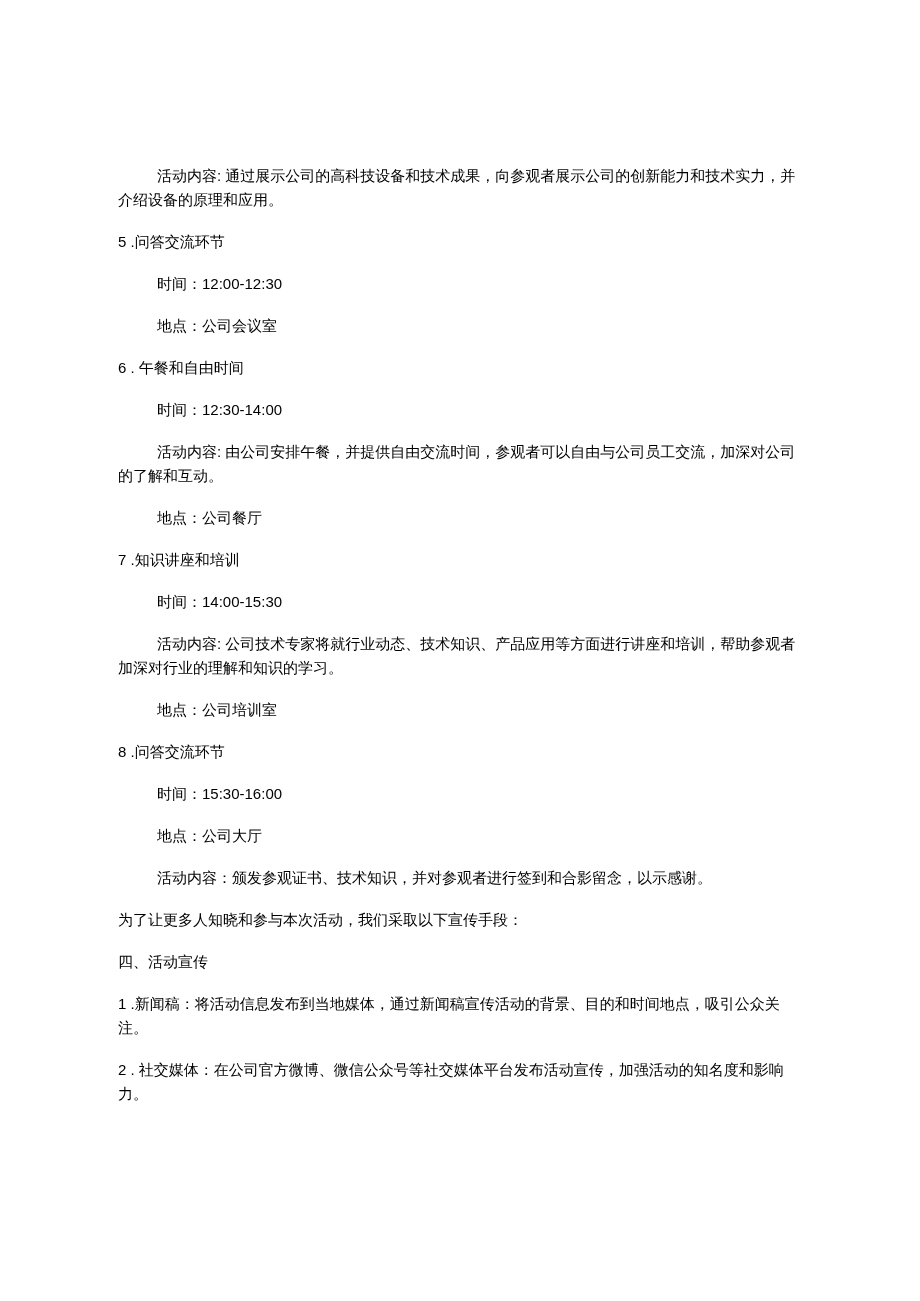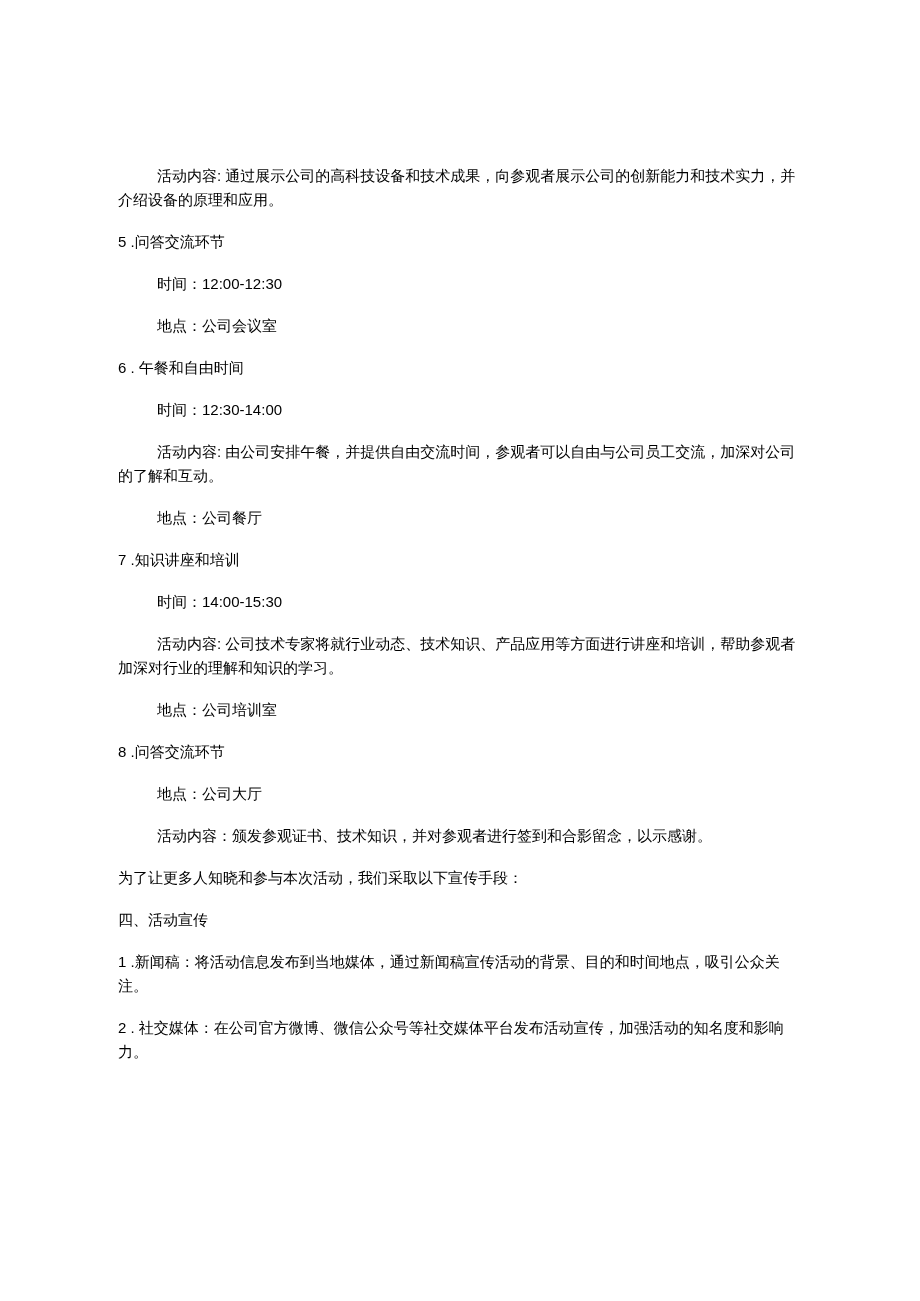--- a/index.html
+++ b/index.html
@@ -50,20 +50,21 @@
   <p class="num-line">
     <span>7</span><span> .</span><span>知识讲座和培训</span>
   </p>
   <p class="para indent1">时间：14:00-15:30</p>
   <p class="para indent1">活动内容: 公司技术专家将就行业动态、技术知识、产品应用等方面进行讲座和培训，帮助参观者加深对行业的理解和知识的学习。</p>
   <p class="para indent1">地点：公司培训室</p>
 
   <p class="num-line">
     <span>8</span><span> .</span><span>问答交流环节</span>
   </p>
+  <p class="para indent1">时间：15:30-16:00</p>
   <p class="para indent1">地点：公司大厅</p>
   <p class="para indent1">活动内容：颁发参观证书、技术知识，并对参观者进行签到和合影留念，以示感谢。</p>
 
   <p class="para">为了让更多人知晓和参与本次活动，我们采取以下宣传手段：</p>
   <p class="para">四、活动宣传</p>
 
   <p class="num-line">
     <span>1</span><span> .</span><span>新闻稿：将活动信息发布到当地媒体，通过新闻稿宣传活动的背景、目的和时间地点，吸引公众关注。</span>
   </p>
 

